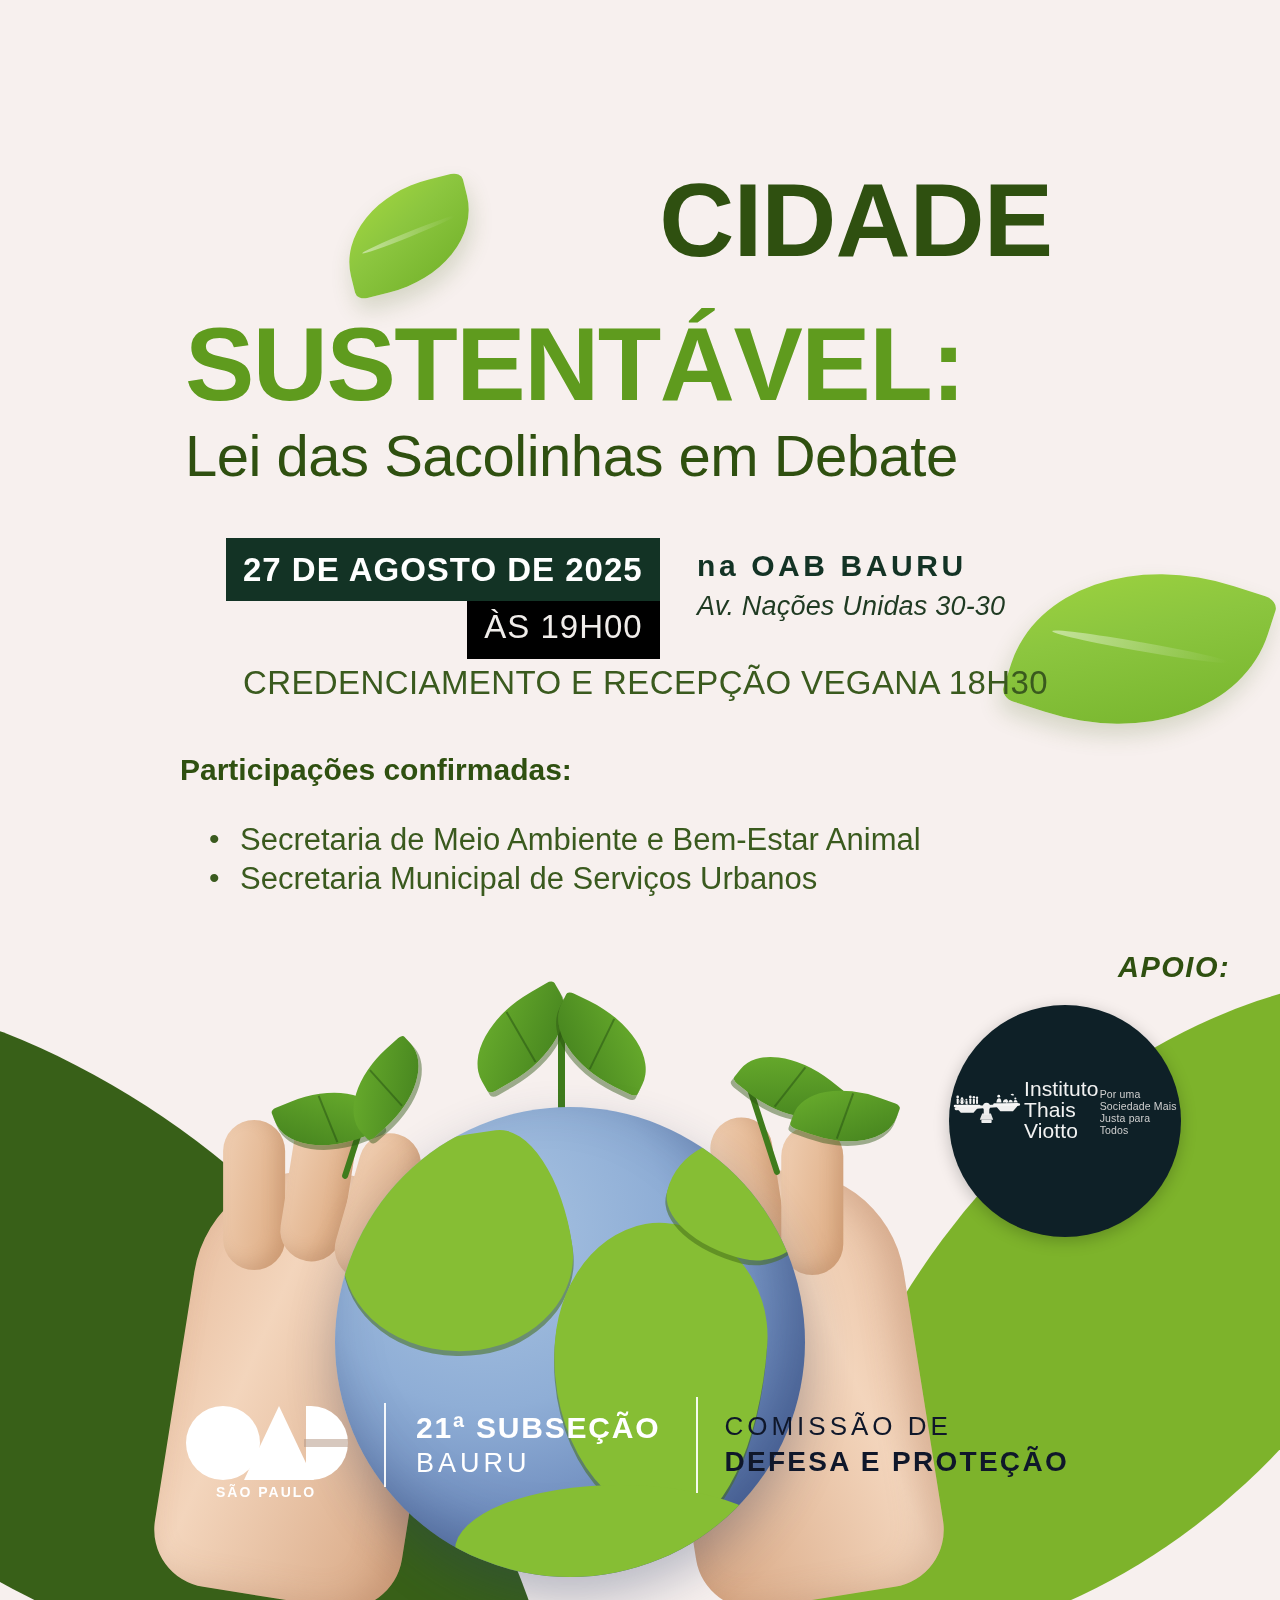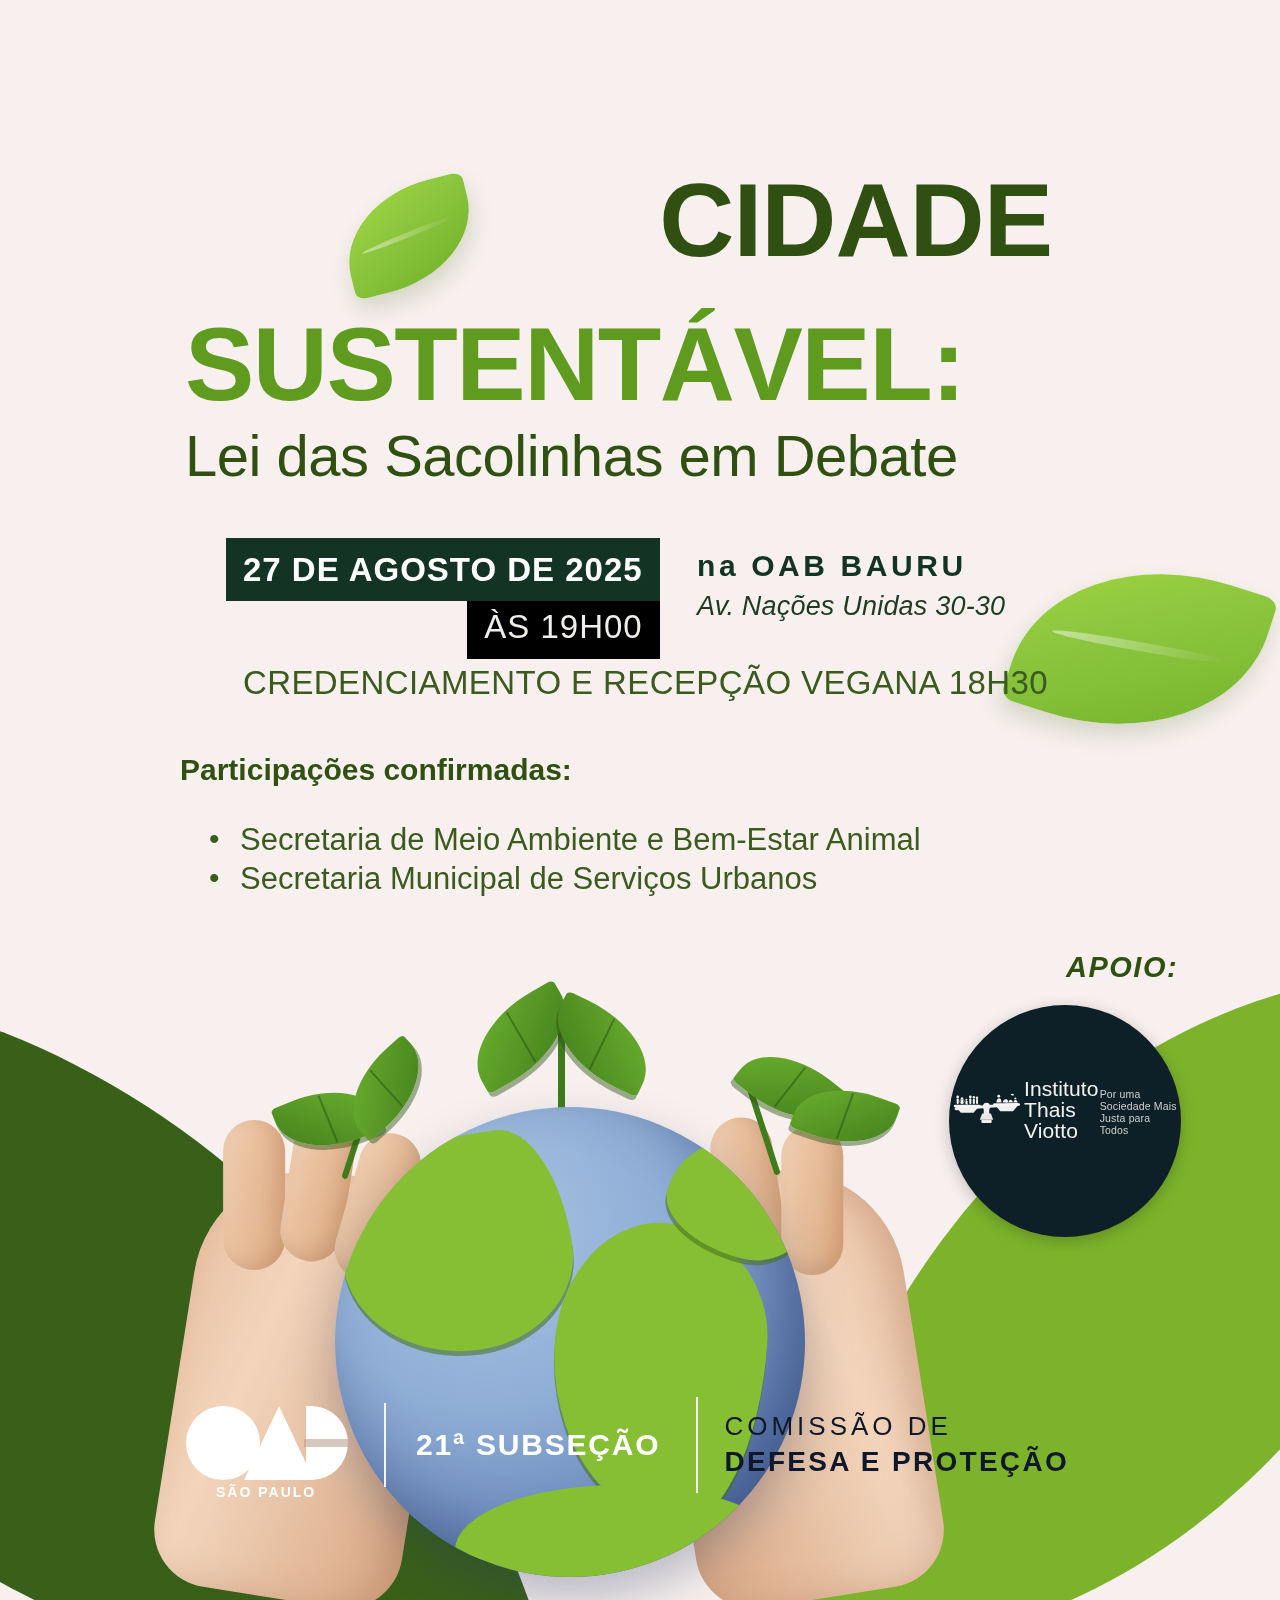--- a/index.html
+++ b/index.html
@@ -122,21 +122,21 @@
     color:#3A5A1E;
     padding-left:35px; margin-bottom:2px;
   }
   .part-list li::before {
     content:"\2022"; position:absolute; left:4px; top:-1px;
     font-size:30px; color:#3A5A1E;
   }
 
   
   .apoio-label {
-    position:absolute; left:1066px; top:951px;
+    position:absolute; left:1118px; top:951px;
     font-size:29px; font-weight:700; font-style:italic;
     letter-spacing:1.5px; color:#2F5010;
   }
   .inst-badge {
     position:absolute; left:949px; top:1005px;
     width:232px; height:232px; border-radius:50%;
     background:#0E2027;
     box-shadow:0 4px 16px rgba(0,0,0,.22);
     display:flex; flex-direction:row;
     align-items:center; justify-content:flex-end;
@@ -371,20 +371,21 @@
     <div class="oab-o"></div>
     <div class="oab-a"></div>
     <div class="oab-b"></div>
     <div class="oab-sp">SÃO PAULO</div>
   </div>
 
   <div class="divider"></div>
 
   <div class="sub-block">
     <div class="sub-line1">21ª SUBSEÇÃO</div>
+    <div class="sub-line2">BAURU</div>
   </div>
 
   <div class="divider2"></div>
 
   <div class="com-block">
     <div class="com-l1">COMISSÃO DE</div>
     <div class="com-l2">DEFESA E PROTEÇÃO</div>
   </div>
 </div>
 

